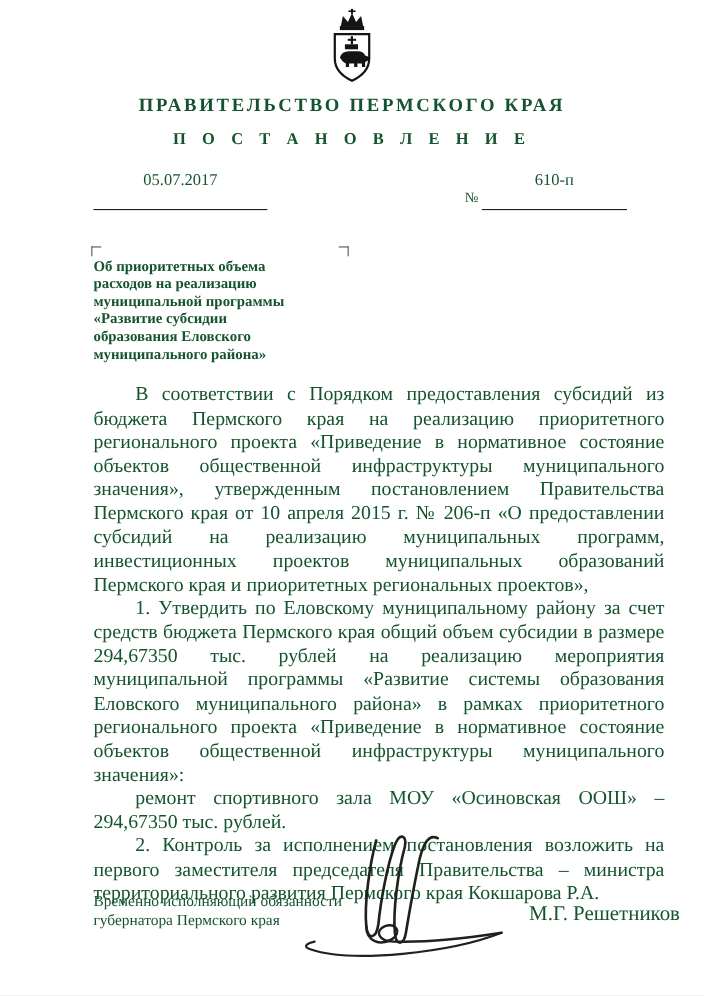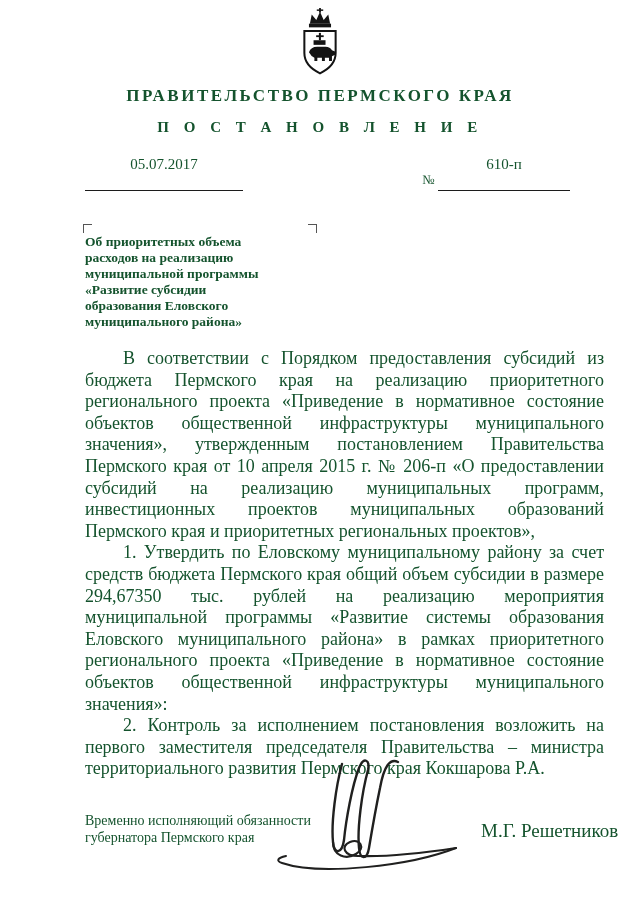--- a/index.html
+++ b/index.html
@@ -161,20 +161,21 @@
     <div>расходов на реализацию</div>
     <div>муниципальной программы</div>
     <div>«Развитие субсидии</div>
     <div>образования Еловского</div>
     <div>муниципального района»</div>
   </div>
 
   <div class="body-text">
     <p>В соответствии с Порядком предоставления субсидий из бюджета Пермского края на реализацию приоритетного регионального проекта «Приведение в нормативное состояние объектов общественной инфраструктуры муниципального значения», утвержденным постановлением Правительства Пермского края от 10 апреля 2015 г. № 206-п «О предоставлении субсидий на реализацию муниципальных программ, инвестиционных проектов муниципальных образований Пермского края и приоритетных региональных проектов»,</p>
     <p>1. Утвердить по Еловскому муниципальному району за счет средств бюджета Пермского края общий объем субсидии в размере 294,67350 тыс. рублей на реализацию мероприятия муниципальной программы «Развитие системы образования Еловского муниципального района» в рамках приоритетного регионального проекта «Приведение в нормативное состояние объектов общественной инфраструктуры муниципального значения»:</p>
+    <p>ремонт спортивного зала МОУ «Осиновская ООШ» – 294,67350 тыс. рублей.</p>
     <p>2. Контроль за исполнением постановления возложить на первого заместителя председателя Правительства – министра территориального развития Пермского края Кокшарова Р.А.</p>
   </div>
 
   <div class="signature-block">
     <div class="sig-position">
       <div>Временно исполняющий обязанности</div>
       <div>губернатора Пермского края</div>
     </div>
 
     <svg class="autograph" width="235" height="135" viewBox="0 0 235 135" fill="none" aria-hidden="true">

